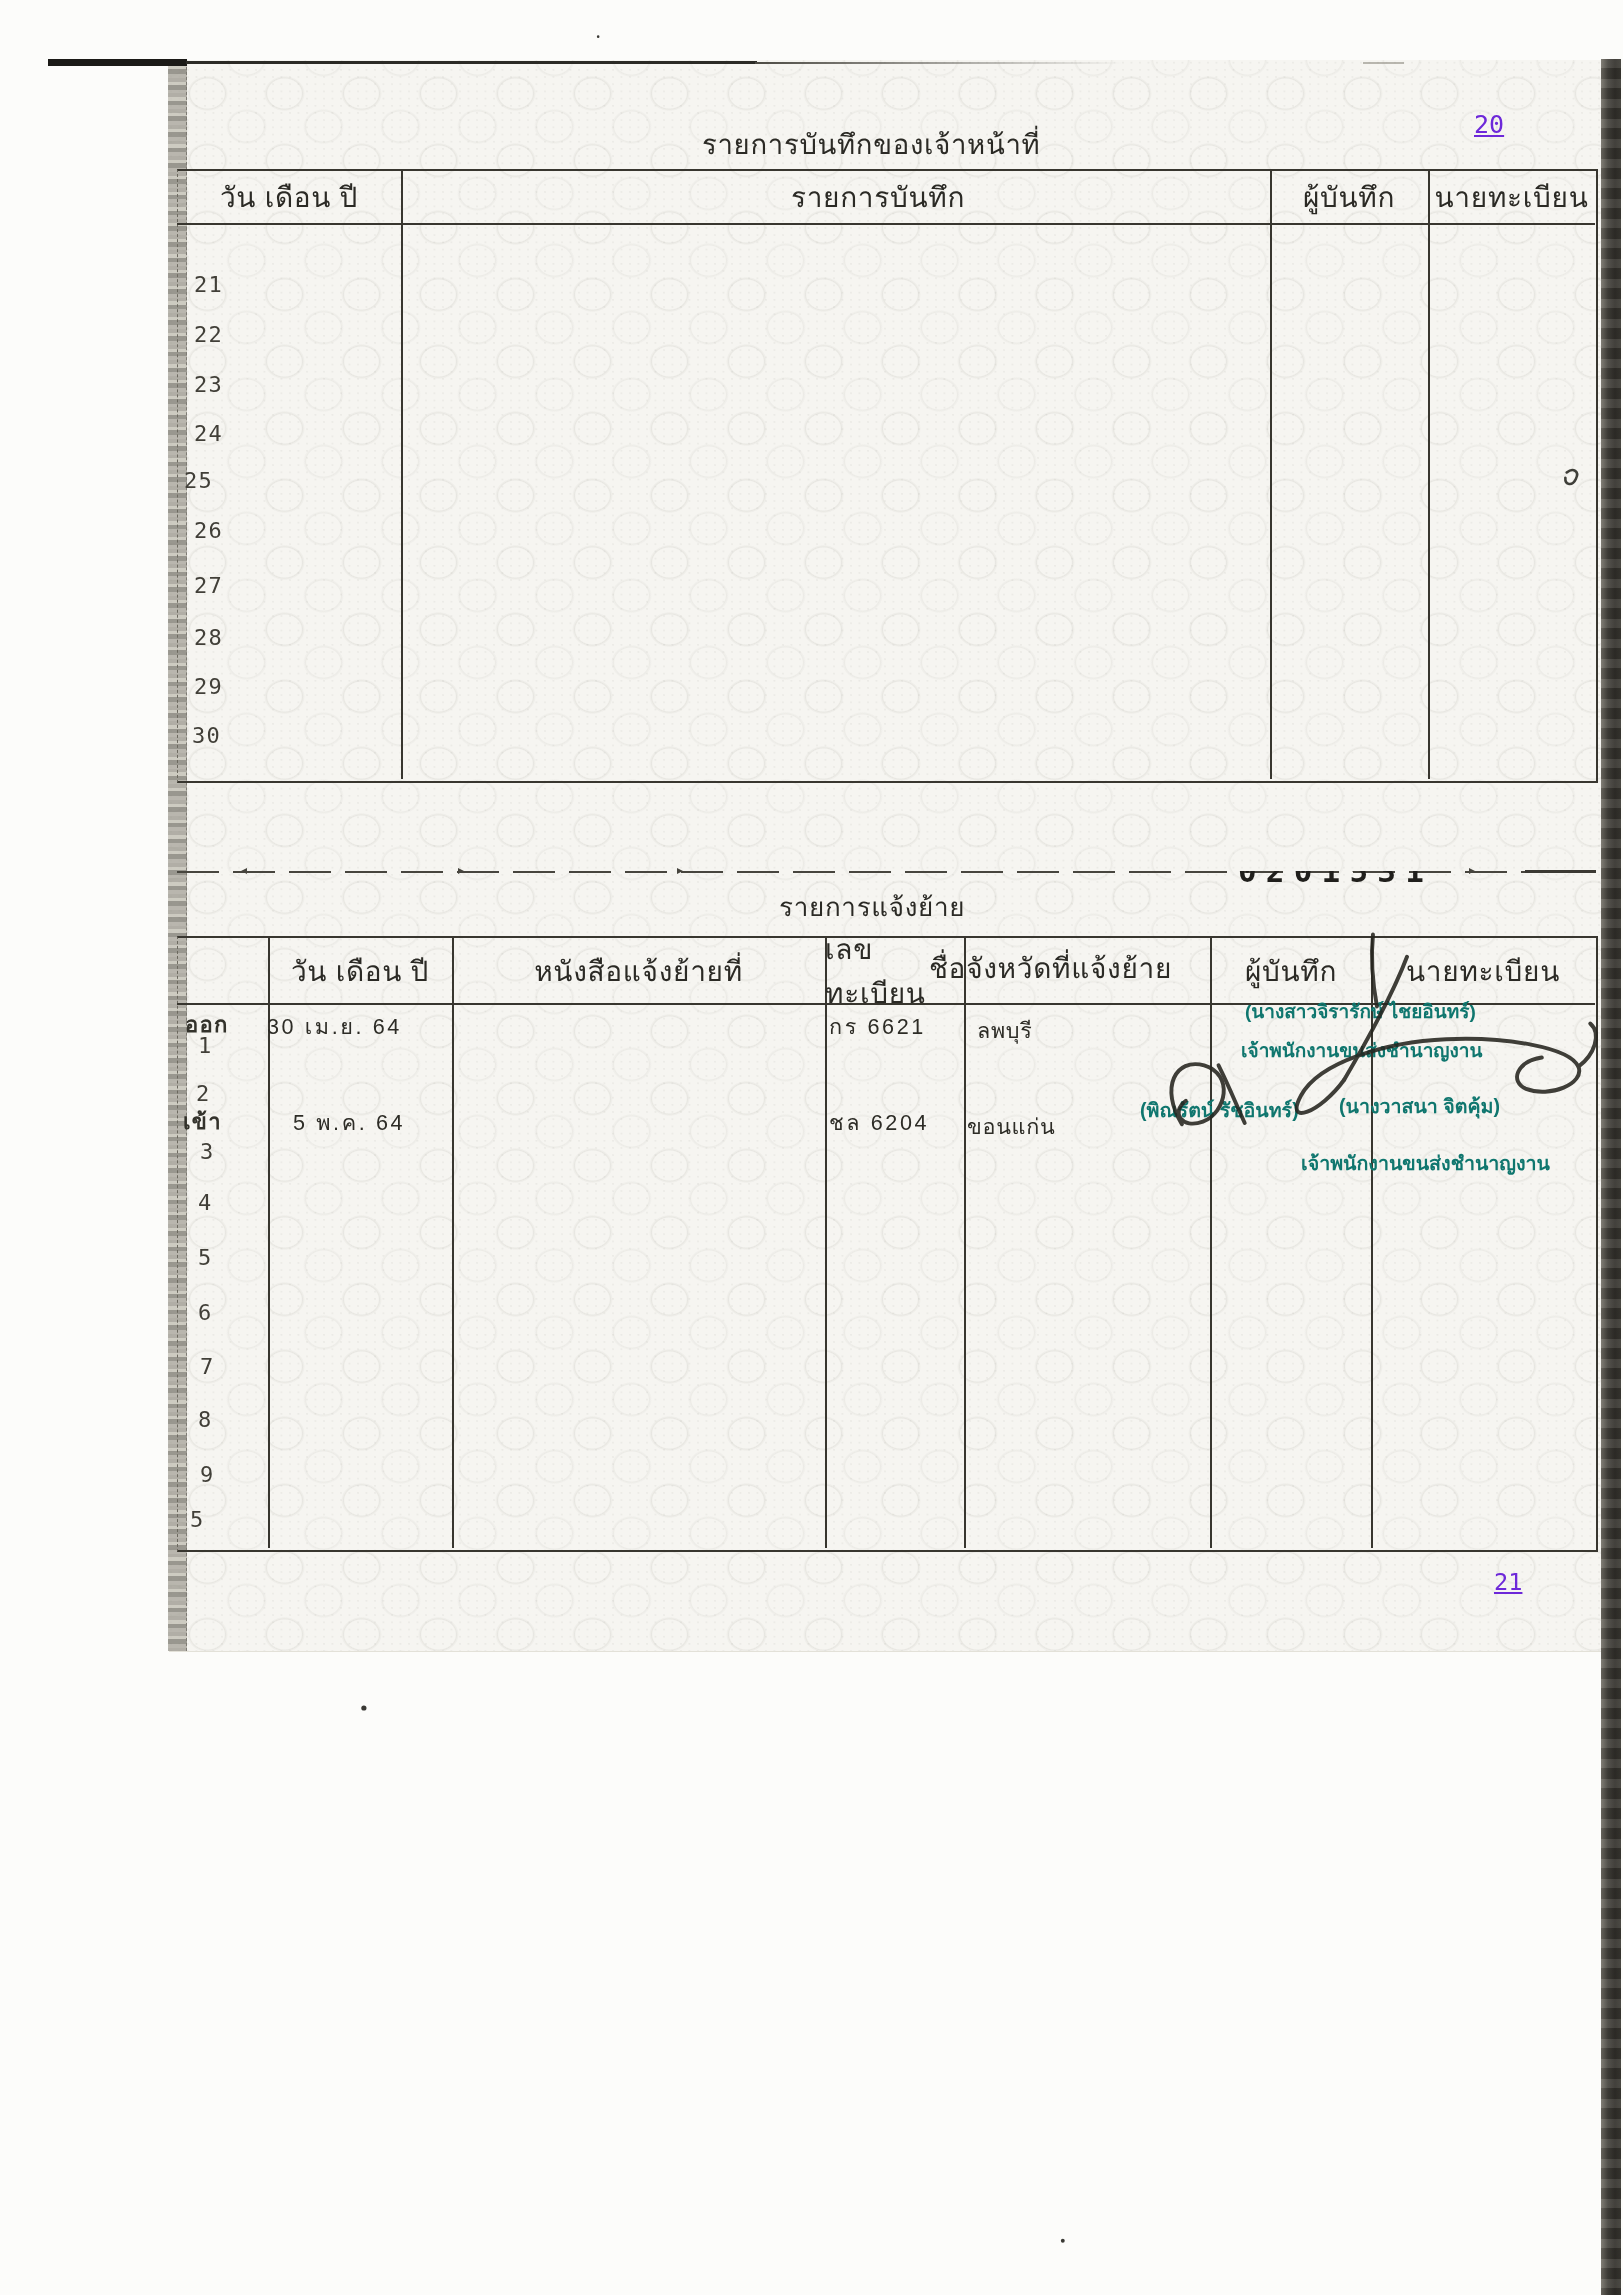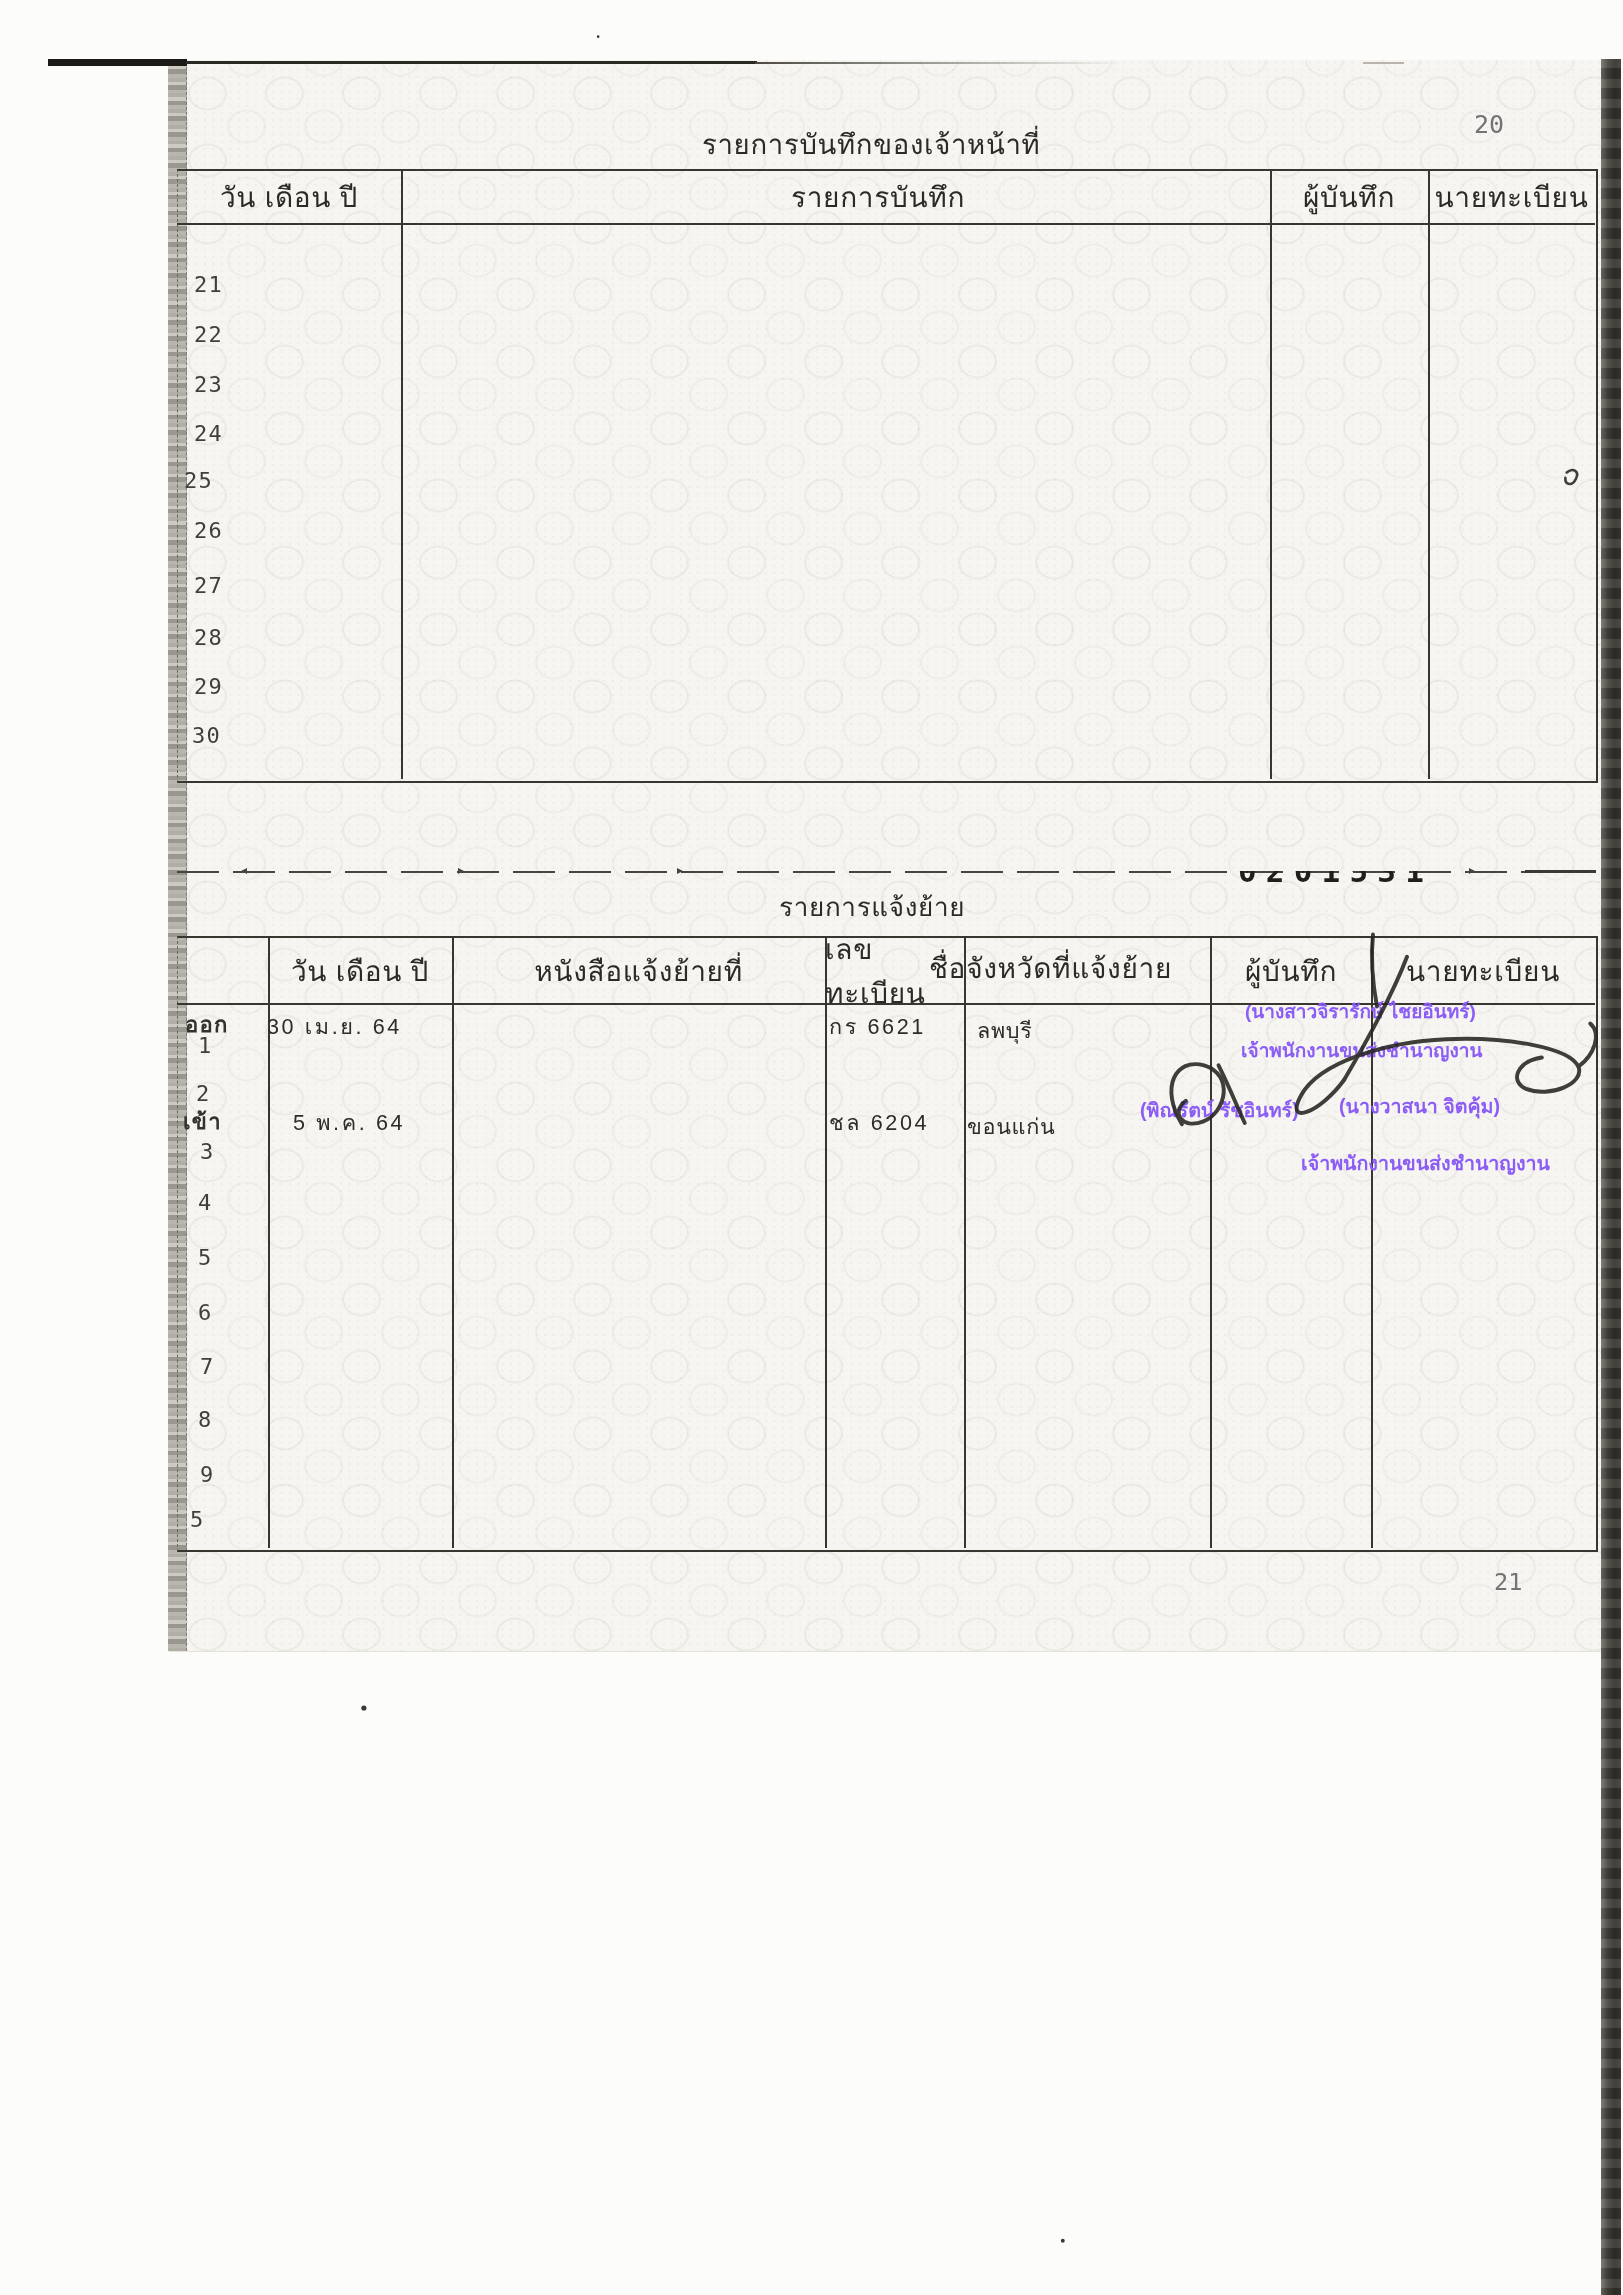--- a/index.html
+++ b/index.html
@@ -43,22 +43,22 @@
   
   .abs{position:absolute;white-space:nowrap;}
   .vline{position:absolute;width:2px;background:#38362f;}
   .hline{position:absolute;height:2px;background:#38362f;}
   .frame{position:absolute;border:2px solid #38362f;border-left:1.3px dashed #6b685e;border-bottom-width:2.6px;}
   .hdr{position:absolute;display:flex;align-items:center;justify-content:center;
        font-size:28px;letter-spacing:0.7px;color:#2b2a25;}
   .title{font-size:27.5px;letter-spacing:0.7px;color:#2b2a25;}
   .rownum{font-family:"DejaVu Sans Mono", monospace;font-size:22px;color:#413f38;letter-spacing:1.3px;}
   .typed{font-size:21.6px;letter-spacing:2.6px;color:#2d2c26;font-weight:500;}
-  .stamp{font-size:19px;letter-spacing:0;color:#8b5cf6;font-weight:600;}
-  .pageno{font-size:25px;color:#737373;font-family:"DejaVu Sans Mono", monospace;}
+  .stamp{font-size:19px;letter-spacing:0;color:#0f766e;font-weight:600;}
+  .pageno{font-size:25px;color:#6d28d9;font-family:"DejaVu Sans Mono", monospace;text-decoration:underline;}
   .dir{font-size:22px;font-weight:600;color:#33322b;letter-spacing:1.3px;}
   
   .foldline{
     position:absolute;left:177px;top:871px;width:1418px;height:2px;
     background:repeating-linear-gradient(90deg,#47453e 0 42px,rgba(0,0,0,0) 42px 56px);
   }
   .foldsolid{position:absolute;left:1525px;top:870px;width:71px;height:2.6px;background:#3b3933;}
   .tick{position:absolute;width:0;height:0;border-top:3.3px solid rgba(0,0,0,0);border-bottom:3.3px solid rgba(0,0,0,0);}
   .tick.r{border-left:6.5px solid #47453e;}
   .tick.l{border-right:6.5px solid #47453e;}

